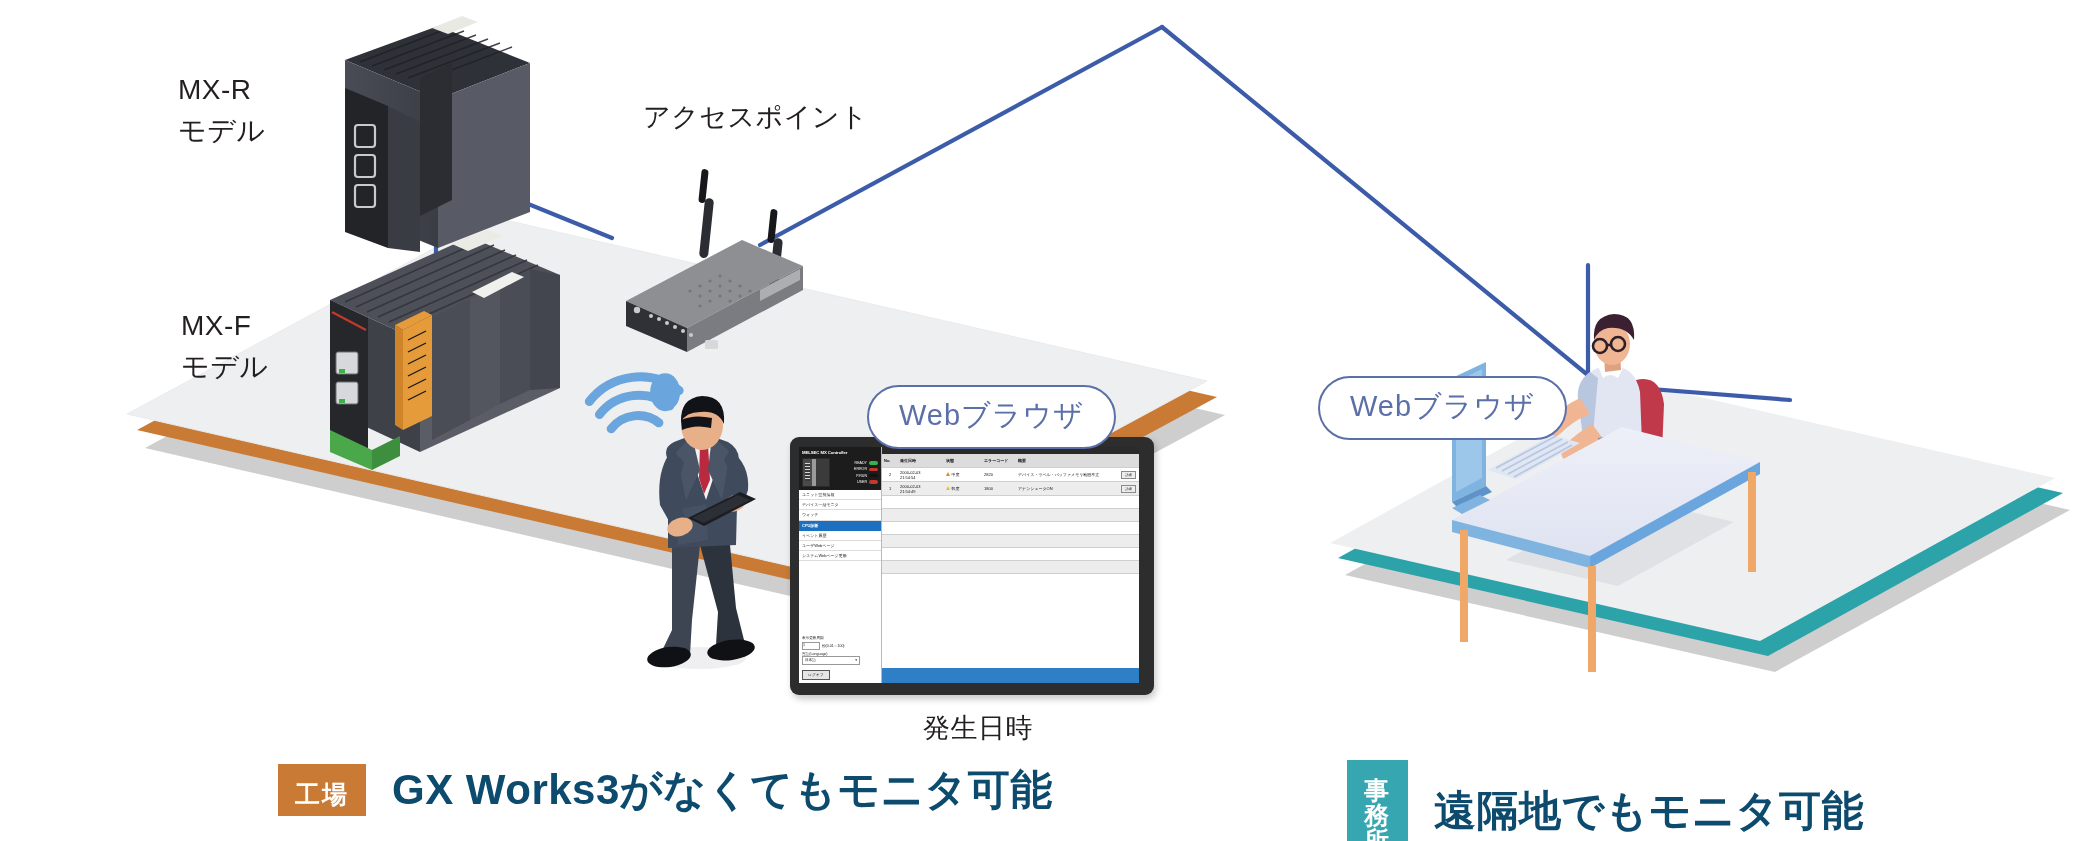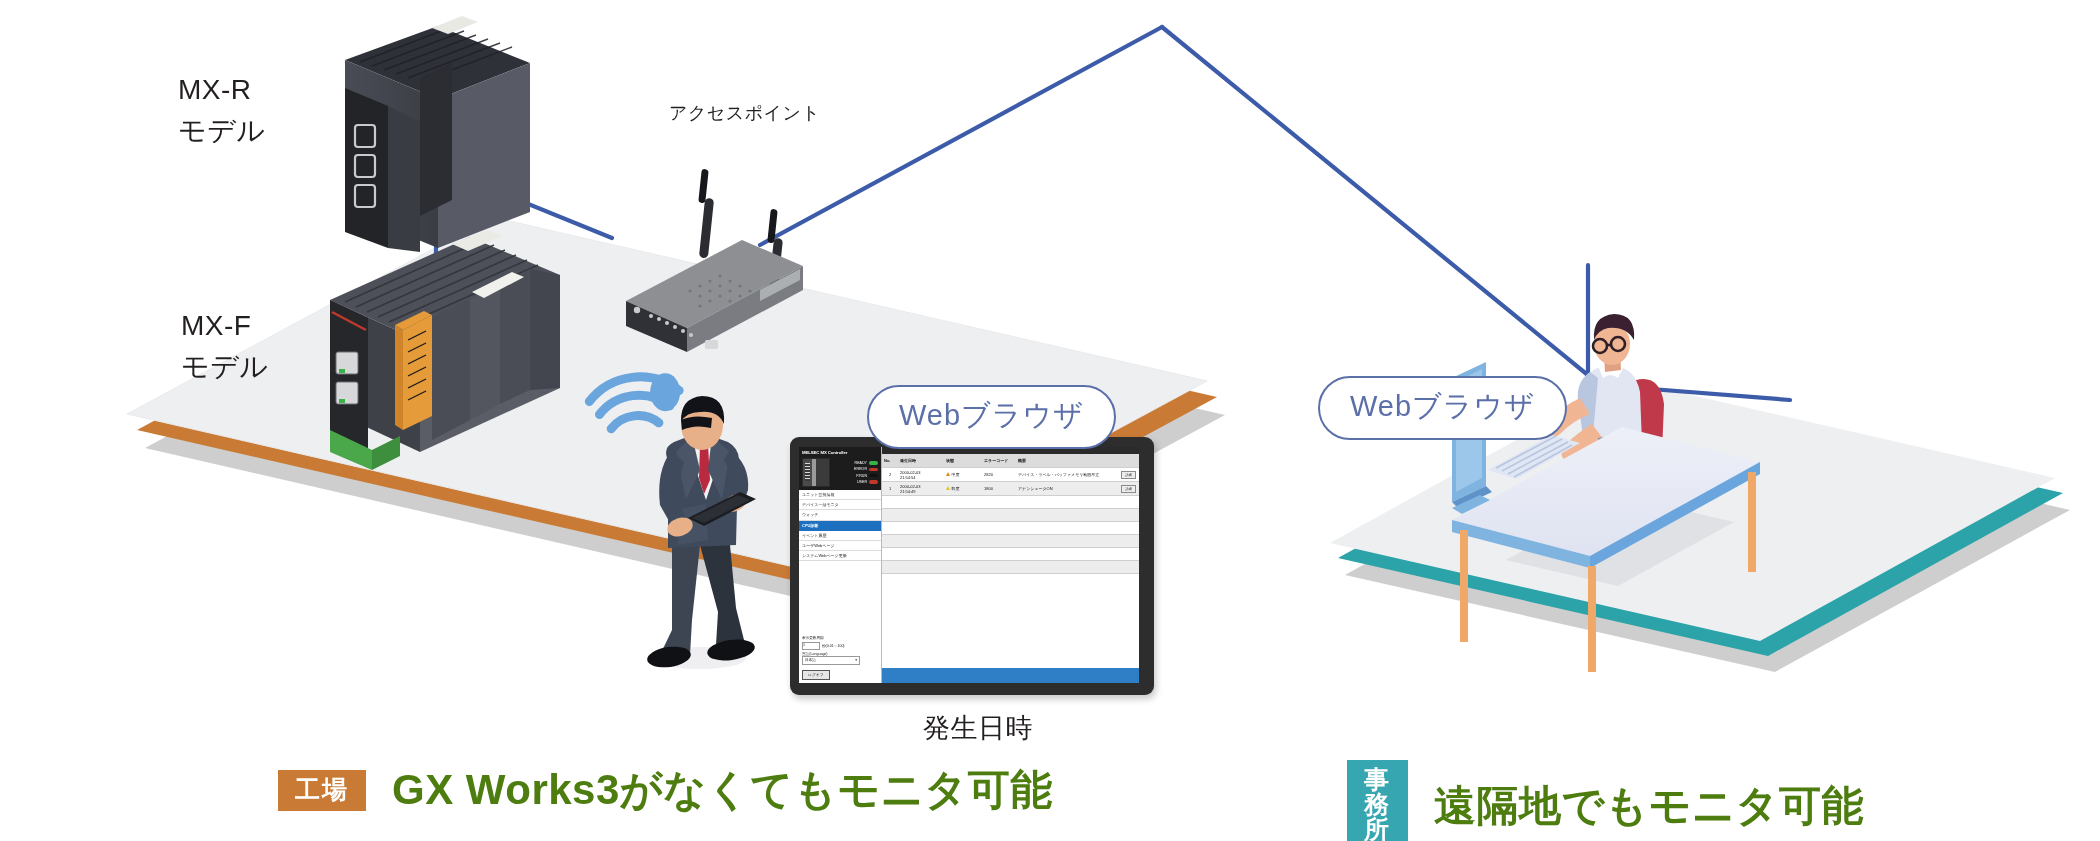--- a/index.html
+++ b/index.html
@@ -5,35 +5,35 @@
   html,body{margin:0;padding:0;background:#ffffff;}
   body{width:2100px;height:841px;overflow:hidden;
        font-family:"Liberation Sans","DejaVu Sans",sans-serif;}
   #stage{position:relative;width:1768px;height:841px;background:#fff;}
   svg.layer{position:absolute;left:0;top:0;width:2100px;height:841px;}
 
   .lbl{position:absolute;color:#231f20;font-size:28px;line-height:1.45;
        letter-spacing:.5px;white-space:pre-line;}
   .lbl-mxr{left:178px;top:70px;}
   .lbl-mxf{left:181px;top:306px;}
-  .lbl-ap{left:669px;top:100px;font-size:18px;}
+  .lbl-ap{left:643px;top:100px;font-size:27px;font-family:Liberation Mono, monospace;}
   .lbl-tablet{left:923px;top:709px;font-size:27px;}
 
   .pill{position:absolute;border:2.6px solid #5b6fa8;border-radius:999px;
         color:#5b6fa8;font-size:29px;background:#fff;
         padding:9px 30px 11px;white-space:nowrap;letter-spacing:1px;}
   .pill-left{left:867px;top:385px;}
   .pill-right{left:1318px;top:376px;}
 
   .caption{position:absolute;display:flex;align-items:center;gap:26px;}
   .cap-left{left:278px;top:762px;}
   .cap-right{left:1347px;top:760px;}
-  .badge{color:#fff;font-size:25px;font-weight:700;padding:7px 17px 9px;
+  .badge{color:#fff;font-size:25px;font-weight:700;padding:18px 17px 9px;
          letter-spacing:2px;line-height:1;}
-  .cap-text{color:#4d7c0f;font-size:42px;font-weight:700;letter-spacing:.5px;
+  .cap-text{color:#0c4a6e;font-size:42px;font-weight:700;letter-spacing:.5px;
             white-space:nowrap;}
 
   
   #tablet{position:absolute;left:790px;top:437px;width:364px;height:258px;}
   .tbl-shell{position:absolute;inset:0;background:#2d2d2d;border-radius:9px;
              box-shadow:2px 4px 7px rgba(0,0,0,.22);}
   .tbl-screen{position:absolute;left:9px;top:10px;width:340px;height:236px;
               background:#f2f2f2;overflow:hidden;display:flex;
               font-size:4.2px;color:#111;}
   .tb-side{width:82px;background:#ffffff;border-right:1px solid #b9b9b9;

